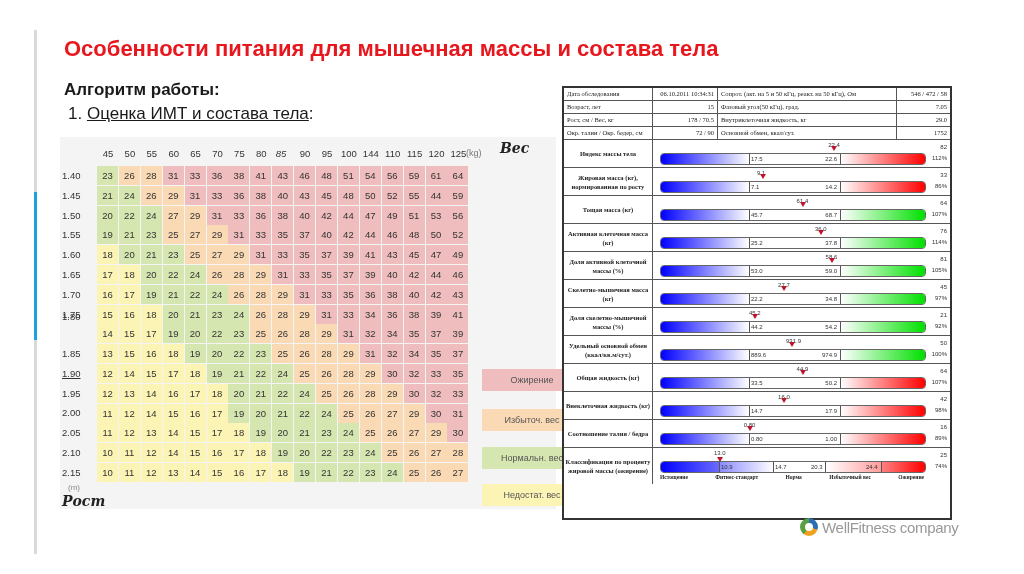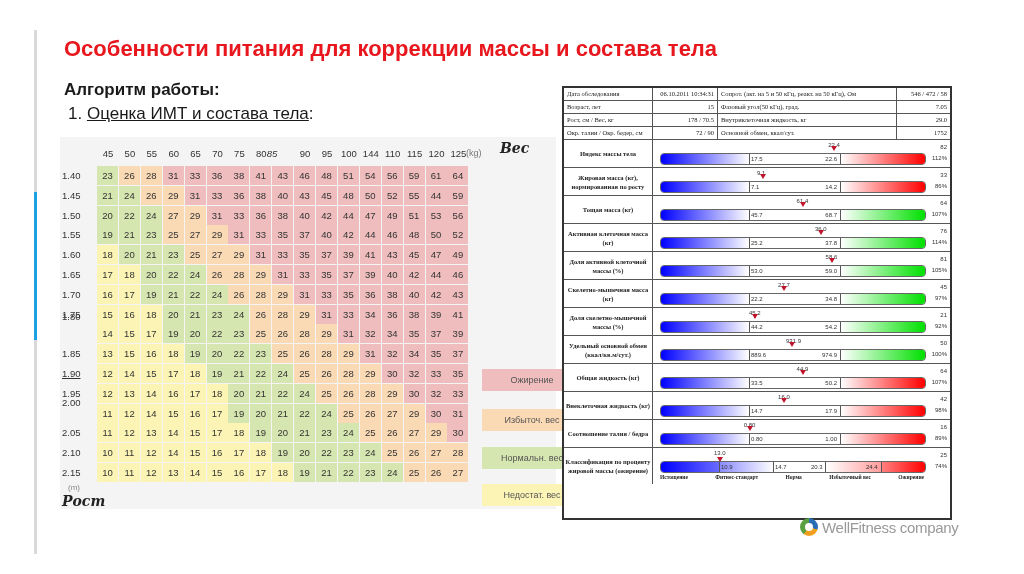--- a/index.html
+++ b/index.html
@@ -63,41 +63,41 @@
   .logo .ic{width:18px;height:18px;border-radius:50%;background:conic-gradient(#2a6fb5 0 30%,#f0a020 30% 60%,#5aa040 60% 100%);margin-right:4px;position:relative;}
   .logo .ic::after{content:"";position:absolute;left:5px;top:5px;width:8px;height:8px;border-radius:50%;background:#fff;}
   .logo .tx{font-size:15px;color:#999;letter-spacing:-0.3px;}
 </style>
 </head>
 <body>
 
 <div class="vline"></div>
 <div class="vline-accent"></div>
 
-<div class="title">Особенности питания для коррекции массы и состава тела</div>
+<div class="title">Особенности питания для мышечная массы и состава тела</div>
 <div class="subtitle">Алгоритм работы:</div>
 <div class="step">
   <span>1.</span>
   <span class="u">Оценка ИМТ и состава тела</span><span>:</span>
 </div>
 
 <div class="bmi" id="bmi">
   <span class="kg">(kg)</span>
   <span class="wlabel">Вес</span>
   <span class="munit">(m)</span>
   <span class="hlabel">Рост</span>
 <span class="wt" style="left: 37px;">45</span>
     <span class="wt" style="left: 58.9px;">50</span>
     <span class="wt" style="left: 80.8px;">55</span>
     <span class="wt" style="left: 102.7px;">60</span>
     <span class="wt" style="left: 124.6px;">65</span>
     <span class="wt" style="left: 146.5px;">70</span>
     <span class="wt" style="left: 168.4px;">75</span>
     <span class="wt" style="left: 190.3px;">80</span>
-    <span class="wt" style="left: 201px; font-style: italic;">85</span>
+    <span class="wt" style="left: 210px; font-style: italic;">85</span>
     <span class="wt" style="left: 234.1px;">90</span>
     <span class="wt" style="left: 256px;">95</span>
     <span class="wt" style="left: 277.9px;">100</span>
     <span class="wt" style="left: 299.8px;">144</span>
     <span class="wt" style="left: 321.7px;">110</span>
     <span class="wt" style="left: 343.6px;">115</span>
     <span class="wt" style="left: 365.5px;">120</span>
     <span class="wt" style="left: 387.4px;">125</span>
     <span class="ht" style="top: 33px;">1.40</span>
     <div class="cell c-n" style="left: 37px; top: 29px;">23</div>
@@ -308,21 +308,21 @@
     <div class="cell c-n" style="left: 190.3px; top: 246.8px;">21</div>
     <div class="cell c-n" style="left: 212.2px; top: 246.8px;">22</div>
     <div class="cell c-n" style="left: 234.1px; top: 246.8px;">24</div>
     <div class="cell c-o" style="left: 256px; top: 246.8px;">25</div>
     <div class="cell c-o" style="left: 277.9px; top: 246.8px;">26</div>
     <div class="cell c-o" style="left: 299.8px; top: 246.8px;">28</div>
     <div class="cell c-o" style="left: 321.7px; top: 246.8px;">29</div>
     <div class="cell c-p" style="left: 343.6px; top: 246.8px;">30</div>
     <div class="cell c-p" style="left: 365.5px; top: 246.8px;">32</div>
     <div class="cell c-p" style="left: 387.4px; top: 246.8px;">33</div>
-    <span class="ht" style="top: 260px;">2.00</span>
+    <span class="ht" style="top: 270px;">2.00</span>
     <div class="cell c-u" style="left: 37px; top: 266.6px;">11</div>
     <div class="cell c-u" style="left: 58.9px; top: 266.6px;">12</div>
     <div class="cell c-u" style="left: 80.8px; top: 266.6px;">14</div>
     <div class="cell c-u" style="left: 102.7px; top: 266.6px;">15</div>
     <div class="cell c-u" style="left: 124.6px; top: 266.6px;">16</div>
     <div class="cell c-u" style="left: 146.5px; top: 266.6px;">17</div>
     <div class="cell c-n" style="left: 168.4px; top: 266.6px;">19</div>
     <div class="cell c-n" style="left: 190.3px; top: 266.6px;">20</div>
     <div class="cell c-n" style="left: 212.2px; top: 266.6px;">21</div>
     <div class="cell c-n" style="left: 234.1px; top: 266.6px;">22</div>

